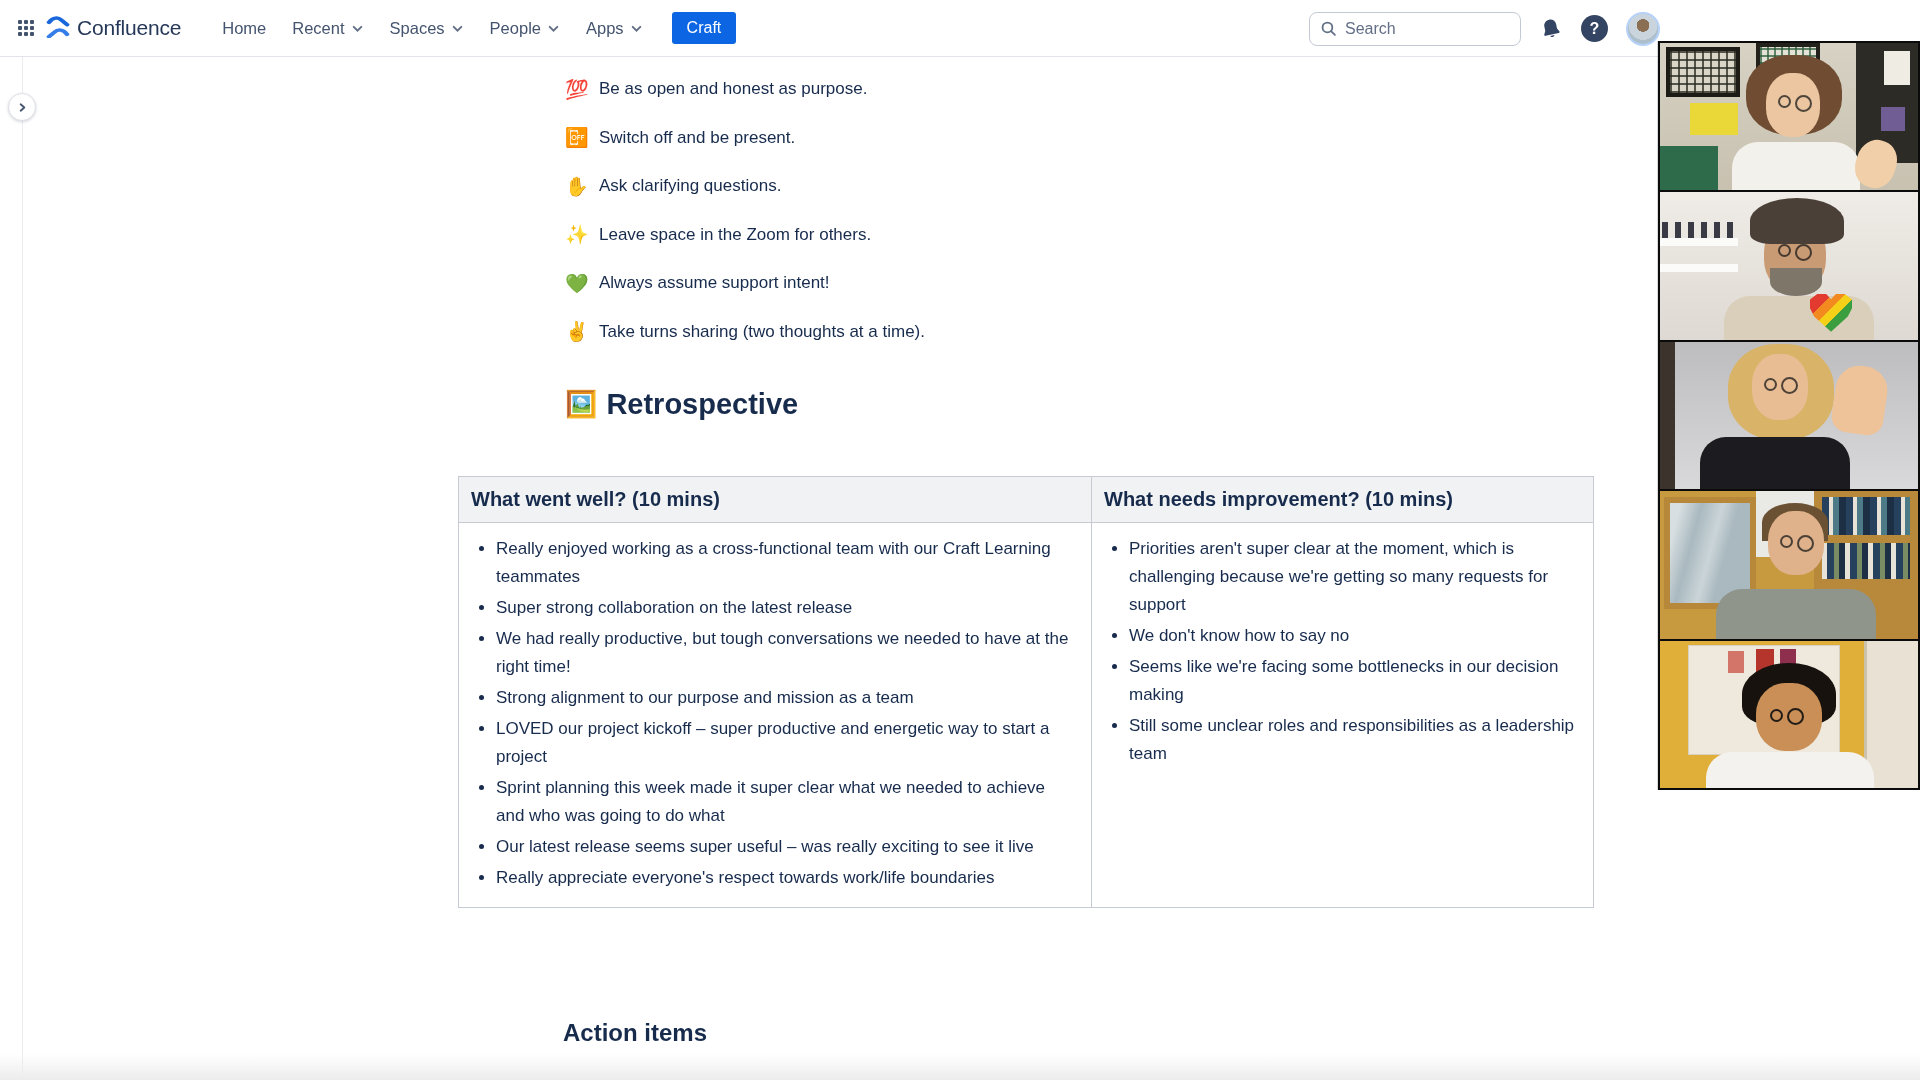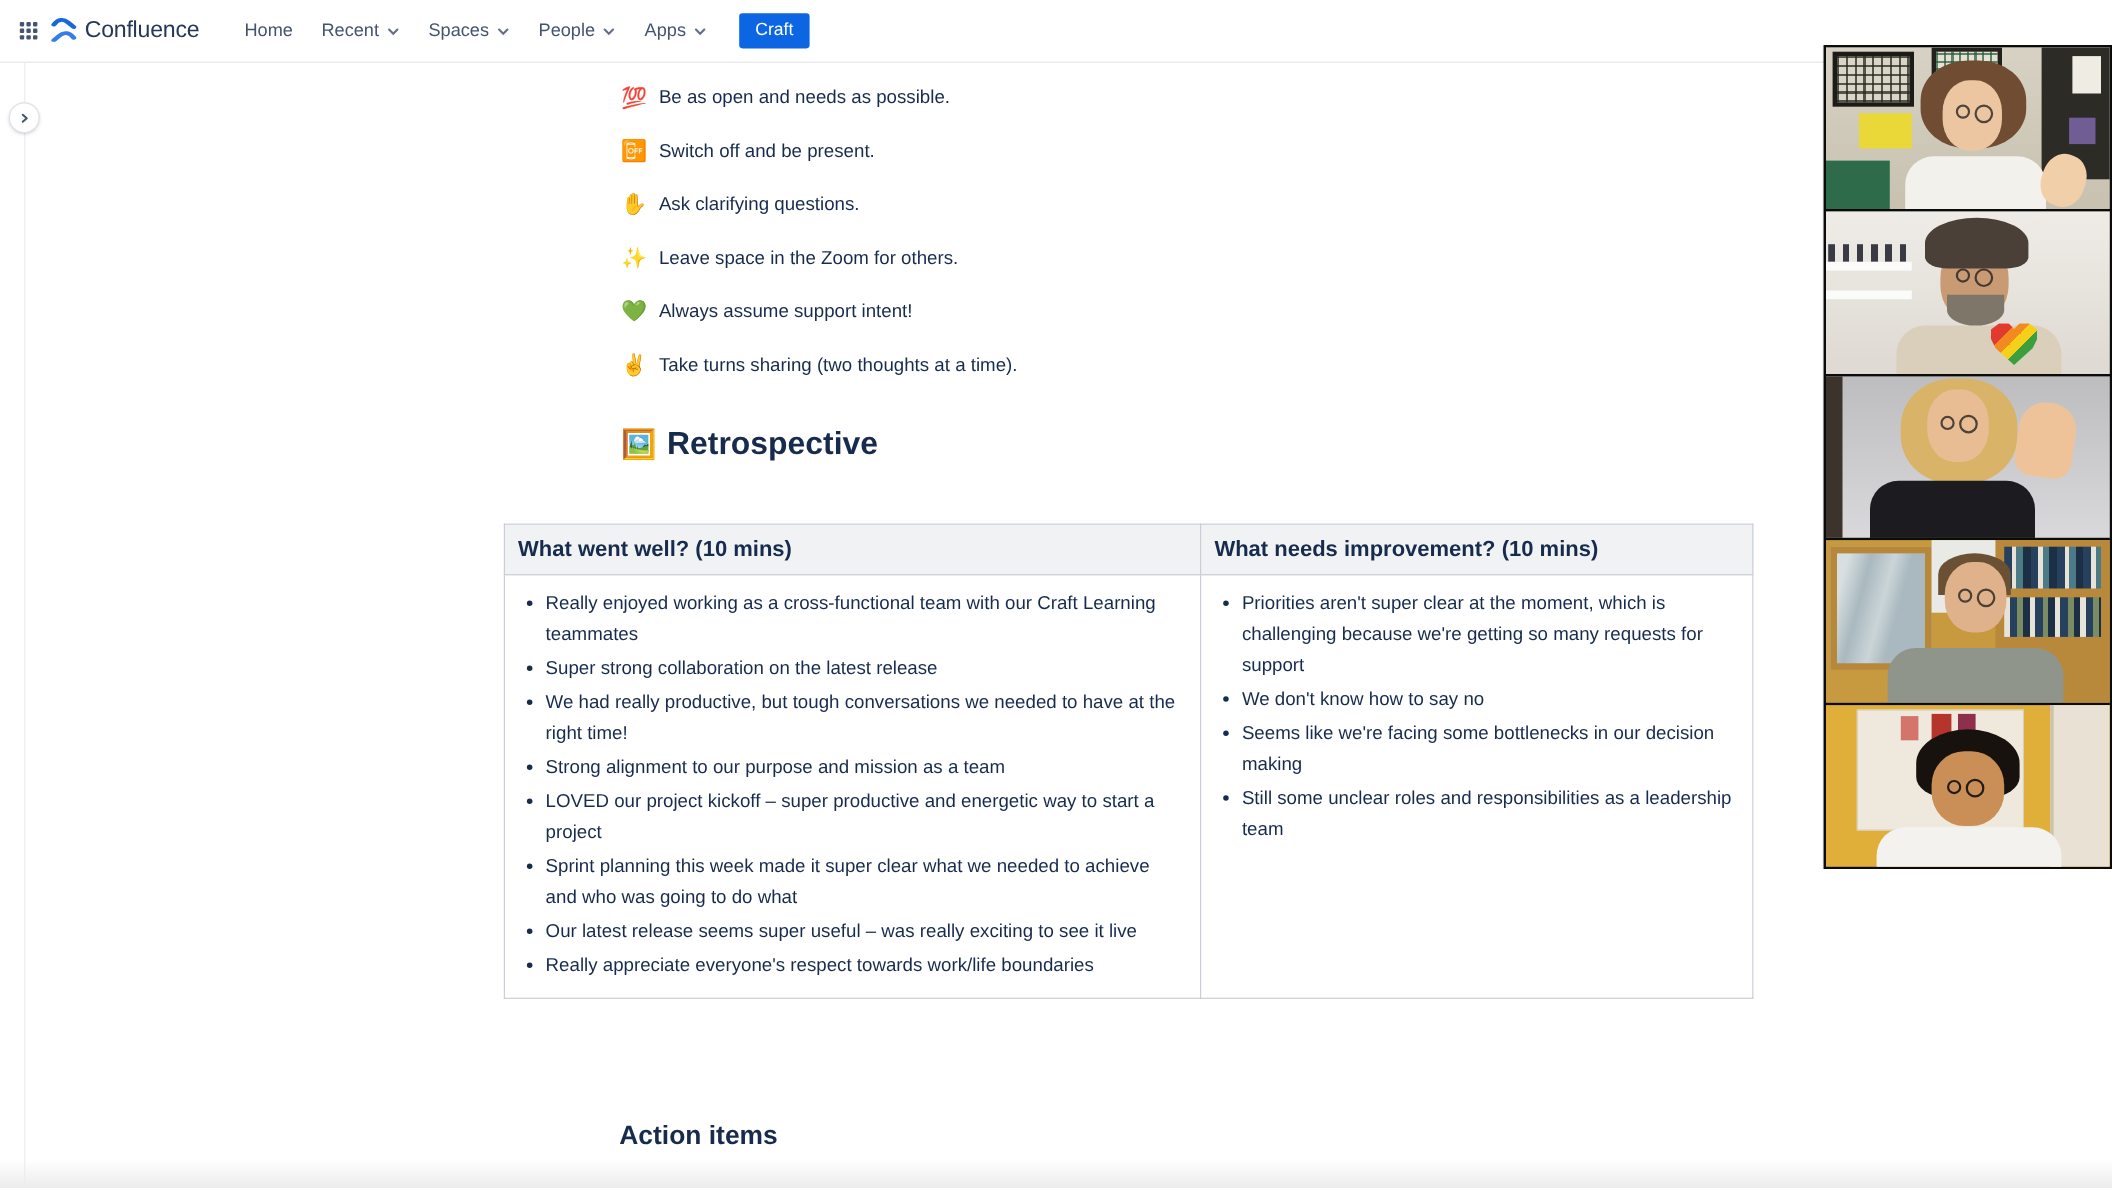--- a/index.html
+++ b/index.html
@@ -203,36 +203,53 @@
     </div>
     <div class="nav-item">
       <span>Apps</span>
       <svg width="13" height="13" viewBox="0 0 12 12">
           <path d="M2.5 4.5 L6 8 L9.5 4.5" stroke="#626F86" stroke-width="1.8" fill="none" stroke-linecap="round"></path>
         </svg>
     </div>
     <button class="create-btn">Craft</button>
   </div>
 
+  <div class="nav-right">
+    <div class="searchbox">
+      <svg width="17" height="17" viewBox="0 0 16 16">
+          <circle cx="7" cy="7" r="4.6" stroke="#626F86" stroke-width="1.7" fill="none"></circle>
+          <path d="M10.4 10.4 L14 14" stroke="#626F86" stroke-width="1.7" stroke-linecap="round"></path>
+        </svg>
+      <input type="text" placeholder="Search" style="">
+    </div>
+    <svg width="24" height="24" viewBox="0 0 24 24" style="cursor:pointer; transform:rotate(-12deg);">
+      <path fill="#344563" d="M12 2.5c-3.6 0-6 2.7-6 6v4.2L4.3 16c-.4.7.1 1.6 1 1.6h13.4c.9 0 1.4-.9 1-1.6L18 12.7V8.5c0-3.3-2.4-6-6-6z"></path>
+      <path fill="#344563" d="M9.8 18.6a2.3 2.3 0 0 0 4.4 0z"></path>
+    </svg>
+    <div class="help-circle">
+      <span>?</span>
+    </div>
+    <div class="avatar"></div>
+  </div>
 </header>
 
 <div class="rail-line"></div>
 <div class="expand-btn">
   <svg width="11" height="11" viewBox="0 0 12 12">
       <path d="M4 2.5 L8 6 L4 9.5" stroke="#44546F" stroke-width="2" fill="none" stroke-linecap="round" stroke-linejoin="round"></path>
     </svg>
 </div>
 
 <main>
 
   <ul class="ground-rules">
 
       <li>
         <span class="gr-emoji">💯</span>
-        <span>Be as open and needs as possible.</span>
+        <span>Be as open and honest as purpose.</span>
       </li>
 
       <li>
         <span class="gr-emoji">📴</span>
         <span>Switch off and be present.</span>
       </li>
 
       <li>
         <span class="gr-emoji">✋</span>
         <span>Ask clarifying questions.</span>

